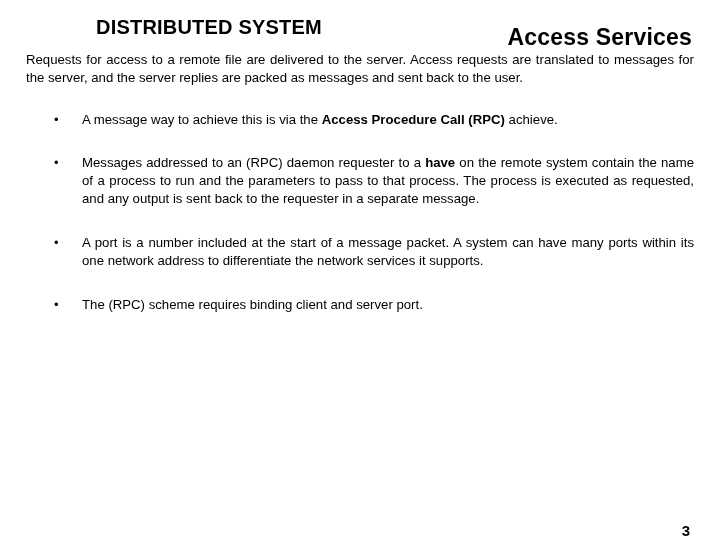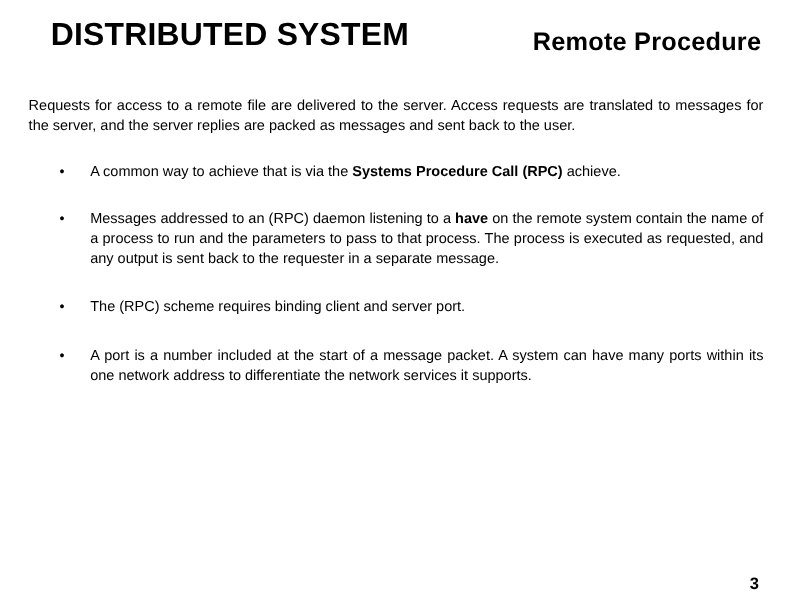--- a/index.html
+++ b/index.html
@@ -1,54 +1,54 @@
 <!DOCTYPE html>
 <html><head>
 <meta charset="utf-8">
 <style>
   * { margin: 0; padding: 0; box-sizing: border-box; }
   html, body { width: 720px; height: 540px; background: #fff; font-family: Arial, Helvetica, sans-serif; color: #000; }
   .slide { width: 720px; height: 540px; position: relative; padding: 10px 24px 0 24px; }
   .header { display: flex; justify-content: space-between; align-items: flex-start; margin-top: 6px; }
-  .title-left { font-size: 29px; font-weight: bold; line-height: 1.15; text-align: center; width: 370px; letter-spacing: 0.2px; }
+  .title-left { font-size: 20px; font-weight: bold; line-height: 1.15; text-align: center; width: 370px; letter-spacing: 0.2px; }
   .title-right { font-size: 23px; font-weight: bold; margin-top: 8px; margin-right: 4px; letter-spacing: 0.2px; }
-  .intro { font-size: 13.2px; line-height: 1.35; text-align: justify; margin-top: 36px; padding: 0 2px 0 2px; }
+  .intro { font-size: 13.2px; line-height: 1.35; text-align: justify; padding: 0 2px 0 2px; }
   ul.bullets { list-style: none; margin-top: 24px; padding: 0 2px 0 30px; }
   ul.bullets > li { position: relative; font-size: 13.2px; line-height: 1.35; text-align: justify; margin-bottom: 26px; padding-left: 28px; }
   ul.bullets > li::before { content: "•"; position: absolute; left: 0; top: 0; font-size: 13px; }
   .footer { position: absolute; bottom: 18px; left: 0; width: 720px; font-size: 15px; font-weight: bold; }
   .footer-title { position: absolute; left: 50%; transform: translateX(-50%); margin-top: 20px; }
   .footer-pnum { position: absolute; right: 30px; }
 </style>
 </head>
 <body>
 
 <div class="slide">
 
   <div class="header">
     <div class="title-left">
       <span>DISTRIBUTED SYSTEM</span><br>
     </div>
-    <div class="title-right">Remote Procedure</div>
+    <div class="title-right">Access Services</div>
   </div>
 
   <p class="intro">Requests for access to a remote file are delivered to the server.  Access requests are translated to messages for the server, and the server replies are packed as messages and sent back to the user.</p>
 
   <ul class="bullets">
     <li>
-      <span>A common way to achieve that is via the </span><b>Systems Procedure Call  (RPC)</b><span> achieve.</span>
+      <span>A message way to achieve this is via the </span><b>Access Procedure Call  (RPC)</b><span> achieve.</span>
     </li>
     <li>
-      <span>Messages addressed to an (RPC) daemon listening to a </span><b>have</b><span> on the remote system contain the name of a process to run and the parameters to pass to that process.  The process is executed as requested, and any output is sent back to the requester in a separate message.</span>
+      <span>Messages addressed to an (RPC) daemon requester to a </span><b>have</b><span> on the remote system contain the name of a process to run and the parameters to pass to that process.  The process is executed as requested, and any output is sent back to the requester in a separate message.</span>
+    </li>
+    <li>
+      <span>A port is a number included at the start of a message packet.  A system can have many ports within its one network address to differentiate the network services it supports.</span>
     </li>
     <li>
       <span>The  (RPC) scheme requires binding client and server port.</span>
-    </li>
-    <li>
-      <span>A port is a number included at the start of a message packet.  A system can have many ports within its one network address to differentiate the network services it supports.</span>
     </li>
   </ul>
 
   <div class="footer">
     <span class="footer-title">16: Distributed Systems</span>
     <span class="footer-pnum">3</span>
   </div>
 
 </div>
 

